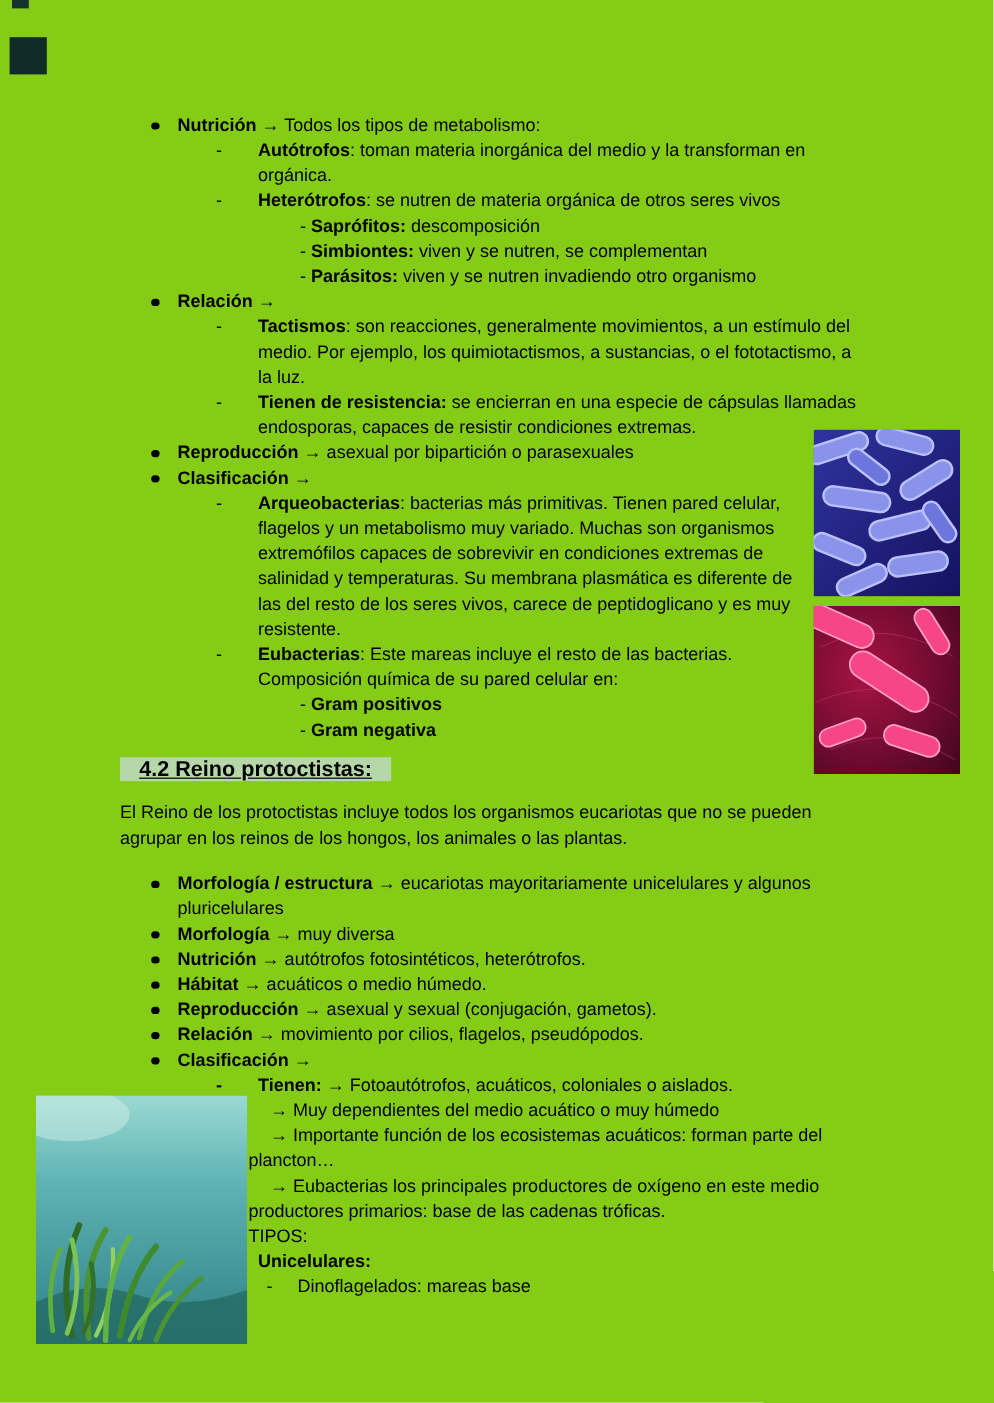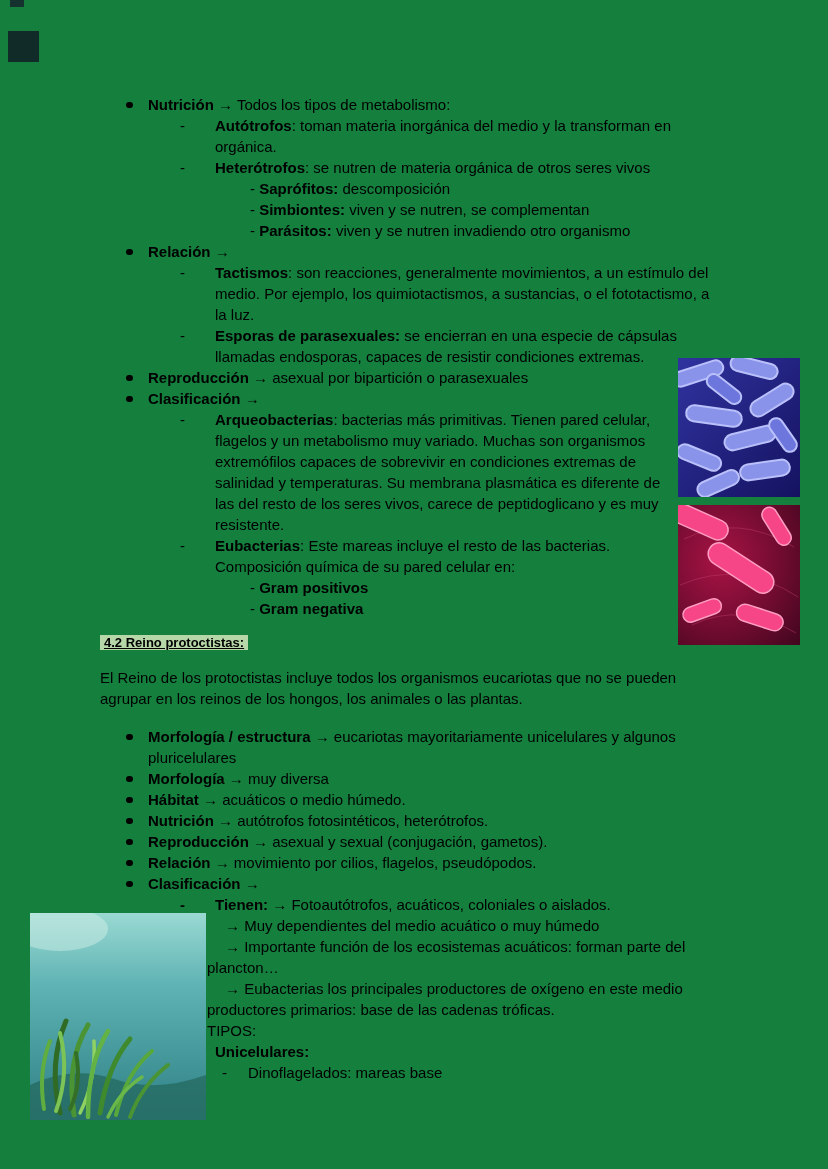--- a/index.html
+++ b/index.html
@@ -1,18 +1,18 @@
 <!DOCTYPE html>
 <html><head>
 <meta charset="utf-8">
 <style>
   * { margin:0; padding:0; box-sizing:border-box; }
   html,body { background:#ffffff; }
   .page {
-    position:relative; width:828px; height:1169px; background:#15803d;
+    position:relative; width:828px; height:1169px; background:#84cc16;
     font-family:"Liberation Sans","DejaVu Sans",sans-serif;
     font-size:15px; line-height:21px; color:#000; overflow:hidden;
   }
   .mark-a { position:absolute; left:10px; top:0; width:14px; height:7px; background:#15322f; }
   .mark-b { position:absolute; left:8px; top:31px; width:31px; height:31px; background:#102b28; }
 
   .content { position:absolute; left:100px; top:94px; width:630px; }
 
   .row { display:flex; align-items:flex-start; }
   .l1 { padding-left:26px; }
@@ -20,21 +20,21 @@
   .dot { width:6.5px; height:6.5px; border-radius:50%; background:#000; margin-top:7.5px; }
   .l2 { padding-left:80px; }
   .l2 > .marker { flex:0 0 35px; }
   .l2 .text { max-width:505px; }
   .l2.narrow .text { max-width:448px; }
   .l3 { padding-left:150px; }
   b, .b { font-weight:bold; }
   .block { display:block; }
 
   .heading-row { margin-top:12px; margin-bottom:14px; }
-  .hl { background:#b6d7a8; font-weight:bold; text-decoration:underline; padding:0 4px; font-size:13px; }
+  .hl { background:#b6d7a8; font-weight:bold; text-decoration:underline; padding:0 16px; font-size:18px; }
 
   .intro { width:605px; margin-bottom:17px; }
 
   .algas-lines { margin-left:107px; width:500px; }
   .algas-line { text-indent:18px; }
   .algas-line.noindent { text-indent:0; }
   .unicel { padding-left:115px; font-weight:bold; }
   .dino { padding-left:122px; }
   .dino > .marker { flex:0 0 26px; }
 
@@ -87,21 +87,21 @@
       <span class="text"><b>Relación</b><span> →</span></span>
     </div>
 
     <div class="row l2">
       <span class="marker">-</span>
       <span class="text"><b>Tactismos</b><span>: son reacciones, generalmente movimientos, a un estímulo del medio. Por ejemplo, los quimiotactismos, a sustancias, o el fototactismo, a la luz.</span></span>
     </div>
 
     <div class="row l2">
       <span class="marker">-</span>
-      <span class="text"><b>Esporas de parasexuales:</b><span> se encierran en una especie de cápsulas llamadas endosporas, capaces de resistir condiciones extremas.</span></span>
+      <span class="text"><b>Tienen de resistencia:</b><span> se encierran en una especie de cápsulas llamadas endosporas, capaces de resistir condiciones extremas.</span></span>
     </div>
 
     <div class="row l1">
       <span class="marker">
           <span class="dot"></span>
         </span>
       <span class="text"><b>Reproducción</b><span> → asexual por bipartición o parasexuales</span></span>
     </div>
 
     <div class="row l1">
@@ -143,27 +143,27 @@
     <div class="row l1">
       <span class="marker">
           <span class="dot"></span>
         </span>
       <span class="text"><b>Morfología</b><span> → muy diversa</span></span>
     </div>
     <div class="row l1">
       <span class="marker">
           <span class="dot"></span>
         </span>
+      <span class="text"><b>Nutrición</b><span> → autótrofos fotosintéticos, heterótrofos.</span></span>
+    </div>
+    <div class="row l1">
+      <span class="marker">
+          <span class="dot"></span>
+        </span>
       <span class="text"><b>Hábitat</b><span> → acuáticos o medio húmedo.</span></span>
-    </div>
-    <div class="row l1">
-      <span class="marker">
-          <span class="dot"></span>
-        </span>
-      <span class="text"><b>Nutrición</b><span> → autótrofos fotosintéticos, heterótrofos.</span></span>
     </div>
     <div class="row l1">
       <span class="marker">
           <span class="dot"></span>
         </span>
       <span class="text"><b>Reproducción</b><span> → asexual y sexual (conjugación, gametos).</span></span>
     </div>
     <div class="row l1">
       <span class="marker">
           <span class="dot"></span>

